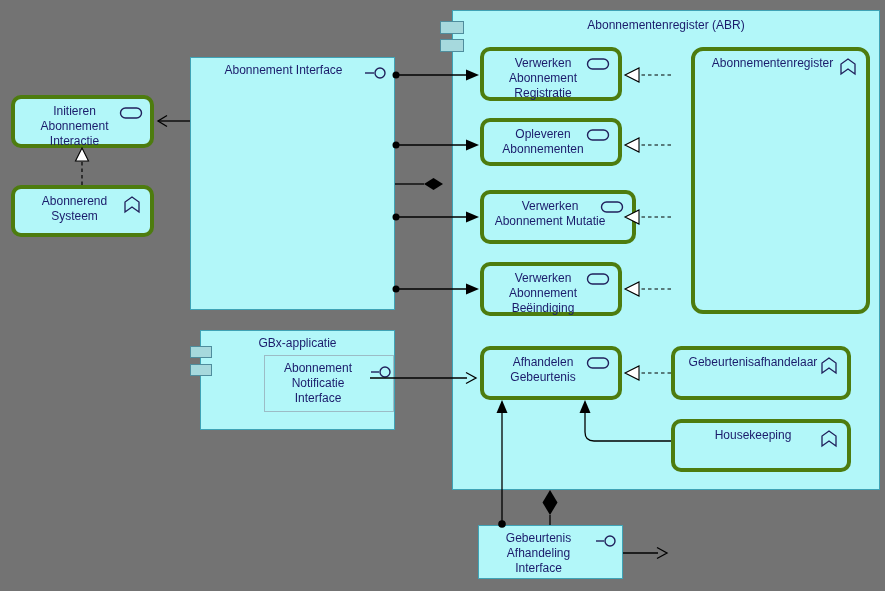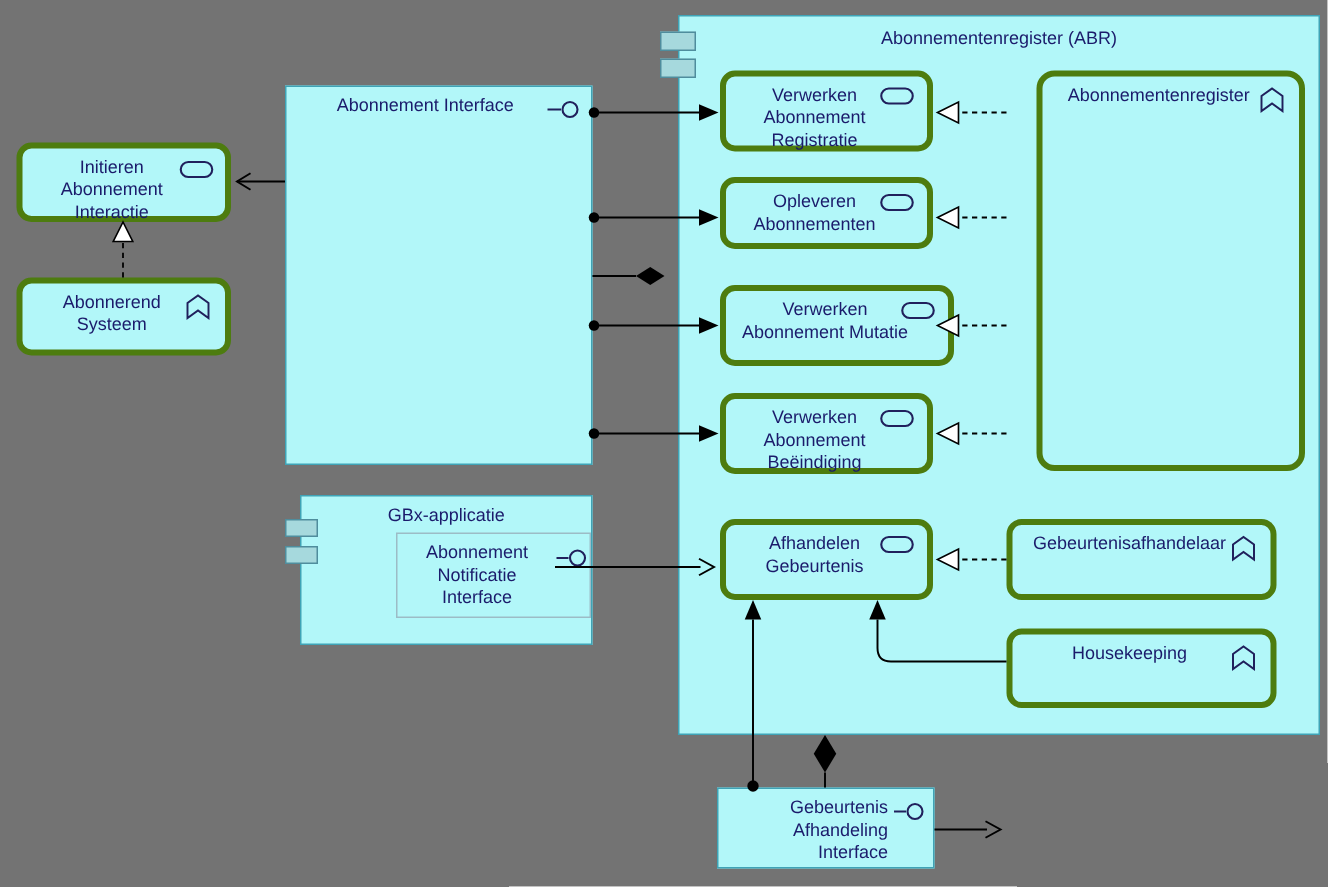--- a/index.html
+++ b/index.html
@@ -145,21 +145,21 @@
   <div class="node rounded" style="left:671px;top:419px;width:180px;height:53px;">
     <div class="label">Housekeeping</div>
     <span class="icon" style="right:8px;top:6px;">
       <svg width="20" height="20">
           <path d="M3,17 L3,7 L10,2 L17,7 L17,17 L10,12 Z" class="ic-stroke" stroke-width="1.3"></path>
         </svg>
     </span>
   </div>
 
   <div class="node rect" style="left:478px;top:525px;width:145px;height:54px;">
-    <div class="label" style="padding-right:30px;padding-left:6px;text-align:right;">Gebeurtenis Afhandeling Interface</div>
+    <div class="label" style="padding-right:30px;padding-left:6px;">Gebeurtenis Afhandeling Interface</div>
     <span class="icon" style="right:5px;top:8px;">
       <svg width="22" height="14">
           <line x1="1" y1="7" x2="9" y2="7" class="ic-stroke" stroke-width="1.4"></line>
           <circle cx="15" cy="7" r="5" class="ic-stroke" stroke-width="1.4"></circle>
         </svg>
     </span>
   </div>
 
 
   <svg class="overlay" width="885" height="591">

